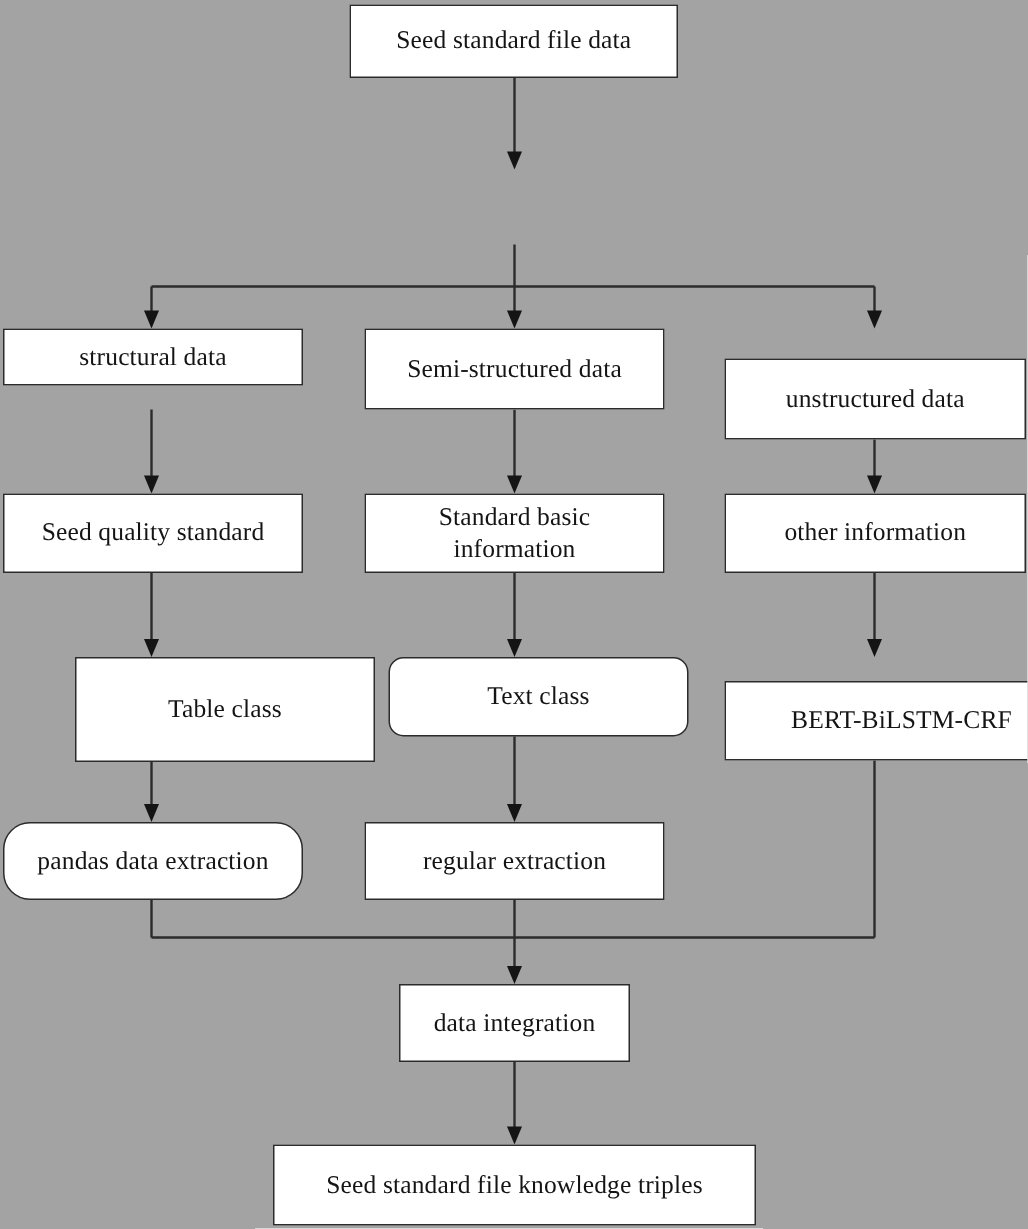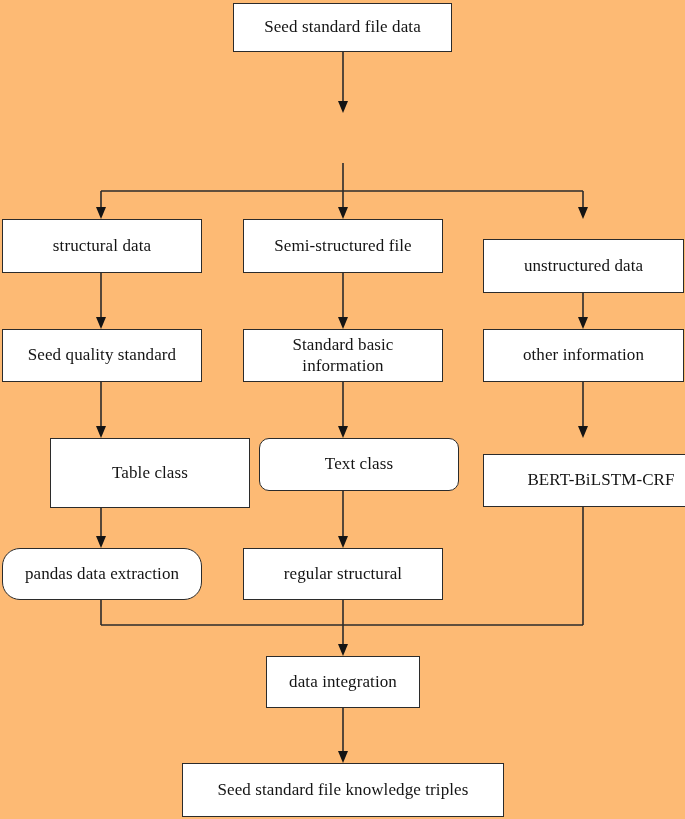--- a/index.html
+++ b/index.html
@@ -4,21 +4,21 @@
 <style>
   html, body {
     margin: 0;
     padding: 0;
     background: #ffffff;
   }
   #canvas {
     position: relative;
     width: 685px;
     height: 819px;
-    background: #fdba74;
+    background: #a3a3a3;
     overflow: hidden;
     font-family: "Liberation Serif", "DejaVu Serif", serif;
   }
   .node {
     position: absolute;
     box-sizing: border-box;
     border: 1.4px solid #2b2b2b;
     background: #ffffff;
     display: flex;
     align-items: center;
@@ -96,26 +96,26 @@
 
     <line x1="343" y1="708" x2="343" y2="757"></line>
     <polygon class="arrowhead" points="343,763 338,751 348,751"></polygon>
   </svg>
 
   <div class="node" style="left:233px;top:3px;width:219px;height:49px;">
     <span>Seed standard file data</span>
   </div>
 
 
-  <div class="node" style="left:2px;top:219px;width:200px;height:54px;">
+  <div class="node" style="left:2px;top:219px;width:200px;height:38px;">
     <span>structural data</span>
   </div>
 
   <div class="node" style="left:243px;top:219px;width:200px;height:54px;">
-    <span>Semi-structured file</span>
+    <span>Semi-structured data</span>
   </div>
 
   <div class="node" style="left:483px;top:219px;width:201px;height:54px;margin-top:20px;">
     <span>unstructured data</span>
   </div>
 
   <div class="node" style="left:2px;top:329px;width:200px;height:53px;">
     <span>Seed quality standard</span>
   </div>
 
@@ -137,21 +137,21 @@
 
   <div class="node" style="left:483px;top:438px;width:236px;height:53px;margin-top:16px;">
     <span>BERT-BiLSTM-CRF</span>
   </div>
 
   <div class="node" style="left:2px;top:548px;width:200px;height:52px;border-radius:18px;">
     <span>pandas data extraction</span>
   </div>
 
   <div class="node" style="left:243px;top:548px;width:200px;height:52px;">
-    <span>regular structural</span>
+    <span>regular extraction</span>
   </div>
 
   <div class="node" style="left:266px;top:656px;width:154px;height:52px;">
     <span>data integration</span>
   </div>
 
   <div class="node" style="left:182px;top:763px;width:322px;height:54px;">
     <span>Seed standard file knowledge triples</span>
   </div>
 

